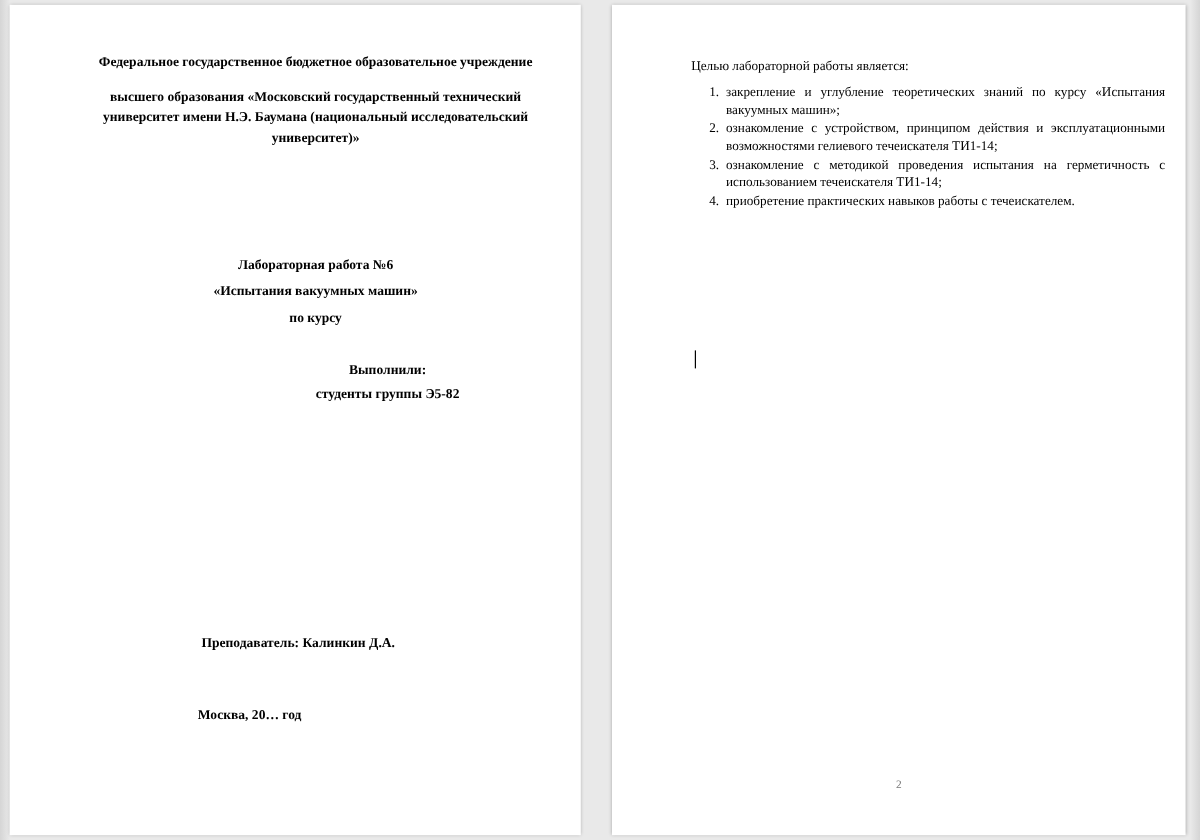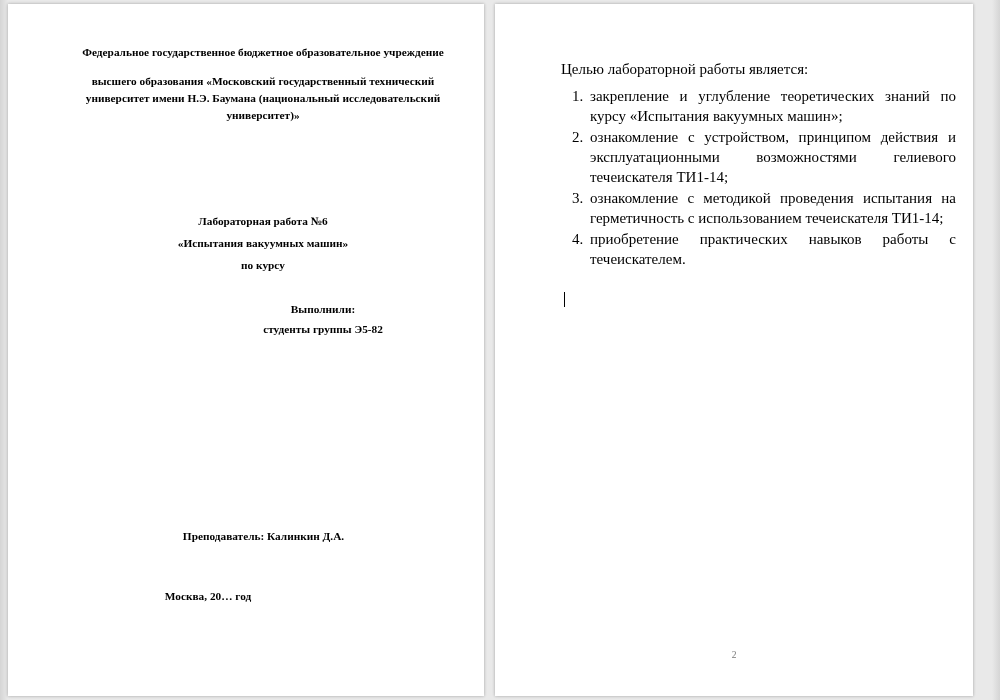--- a/index.html
+++ b/index.html
@@ -9,21 +9,21 @@
     width: 1000px;
     height: 700px;
     overflow: hidden;
     font-family: "Liberation Serif", serif;
   }
   .viewer {
     position: relative;
     width: 1000px;
     height: 700px;
     display: flex;
-    gap: 11px;
+    gap: 26px;
     background: #e9e9e9;
   }
   .page {
     position: relative;
     background: #ffffff;
     box-shadow: 0 0 3px rgba(0,0,0,0.30);
     overflow: hidden;
   }
   .page-1 {
     width: 476px;
@@ -67,21 +67,21 @@
     text-align: center;
     font-weight: bold;
     line-height: 1.75;
   }
   .performers .indent {
     display: block;
     padding-left: 120px;
   }
   .teacher {
     position: absolute;
-    left: 16px;
+    left: 1px;
     top: 526px;
     width: 390px;
     text-align: center;
     font-weight: bold;
     font-size: 11.3px;
     padding-left: 89px;
     box-sizing: border-box;
   }
   .city {
     position: absolute;
@@ -93,22 +93,21 @@
     font-size: 11.3px;
     padding-left: 10px;
     box-sizing: border-box;
   }
   .content-2 {
     position: absolute;
     left: 66px;
     top: 45px;
     width: 395px;
     color: #000;
-    font-size: 15px;
-    margin-top: 12px;
+    font-size: 11px;
   }
   .intro-line {
     margin-bottom: 9px;
   }
   ol.goals {
     margin: 0;
     padding-left: 26px;
     list-style-type: decimal;
   }
   ol.goals li {

